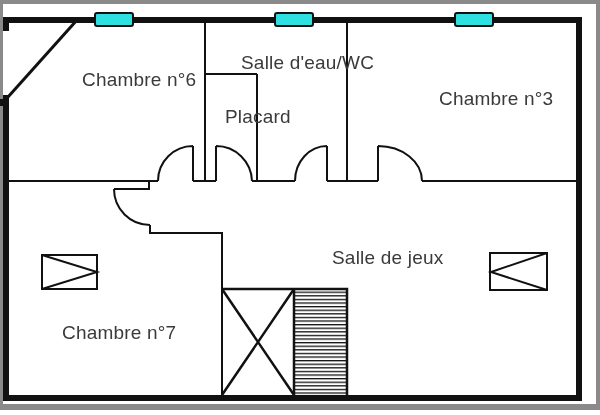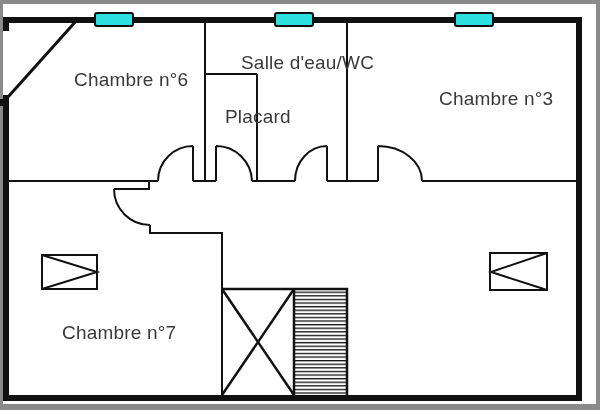--- a/index.html
+++ b/index.html
@@ -10,21 +10,21 @@
   .frame-bar{position:absolute;background:#8a8a8a;}
   #frame-top{left:0;top:0;width:600px;height:4px;}
   #frame-left{left:0;top:0;width:3px;height:410px;}
   #frame-right{left:596px;top:0;width:4px;height:410px;}
   #frame-bottom{left:0;top:404px;width:600px;height:6px;}
   #plan-svg{position:absolute;left:0;top:0;width:600px;height:415px;}
   .room-label{
     position:absolute;color:#3a3a3a;font-size:19px;line-height:15px;
     white-space:nowrap;letter-spacing:0.2px;
   }
-  #label-chambre6{left:74px;top:72px;text-align:center;}
+  #label-chambre6{left:82px;top:72px;text-align:center;}
   #label-salle-eau{left:241px;top:55px;}
   #label-placard{left:206px;top:109px;margin-left:19px;}
   #label-chambre5{left:439px;top:91px;}
   #label-salle-jeux{left:332px;top:250px;}
   #label-chambre7{left:62px;top:325px;}
 </style>
 </head>
 <body>
 
 <div id="stage">
@@ -91,15 +91,16 @@
       <rect x="95" y="13" width="38" height="13" rx="2" fill="#2ee0df"></rect>
       <rect x="275" y="13" width="38" height="13" rx="2" fill="#2ee0df"></rect>
       <rect x="455" y="13" width="38" height="13" rx="2" fill="#2ee0df"></rect>
     </g>
   </svg>
 
   <div id="label-chambre6" class="room-label">Chambre n°6</div>
   <div id="label-salle-eau" class="room-label">Salle d'eau/WC</div>
   <div id="label-placard" class="room-label">Placard</div>
   <div id="label-chambre5" class="room-label">Chambre n°3</div>
+  <div id="label-salle-jeux" class="room-label">Salle de jeux</div>
   <div id="label-chambre7" class="room-label">Chambre n°7</div>
 
 </div>
 
 </body></html>

